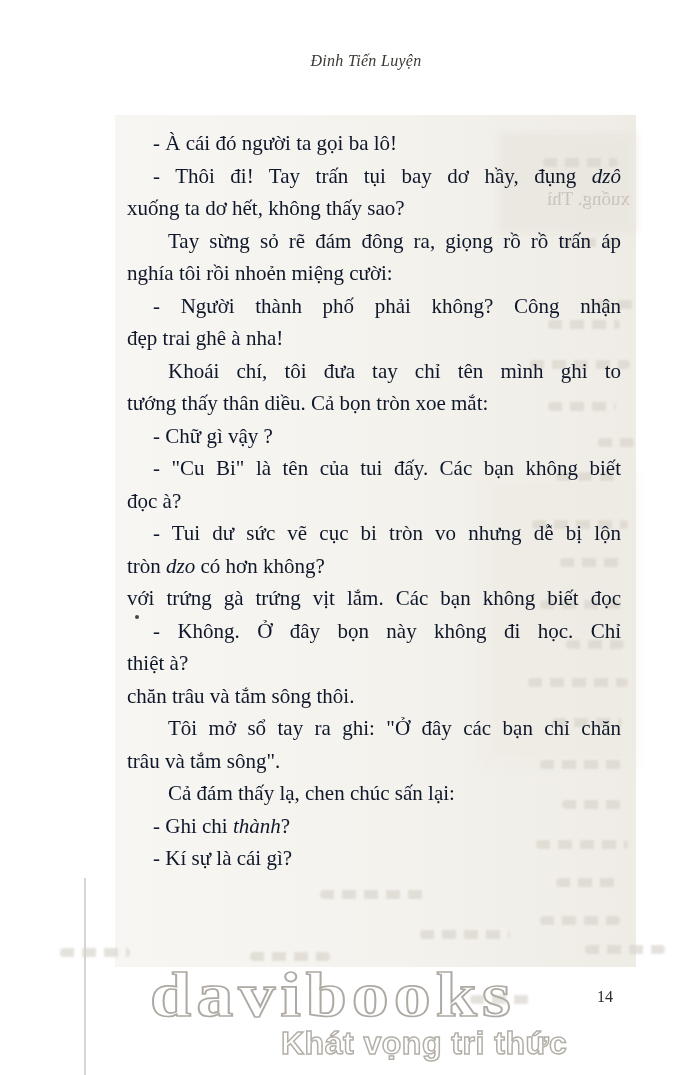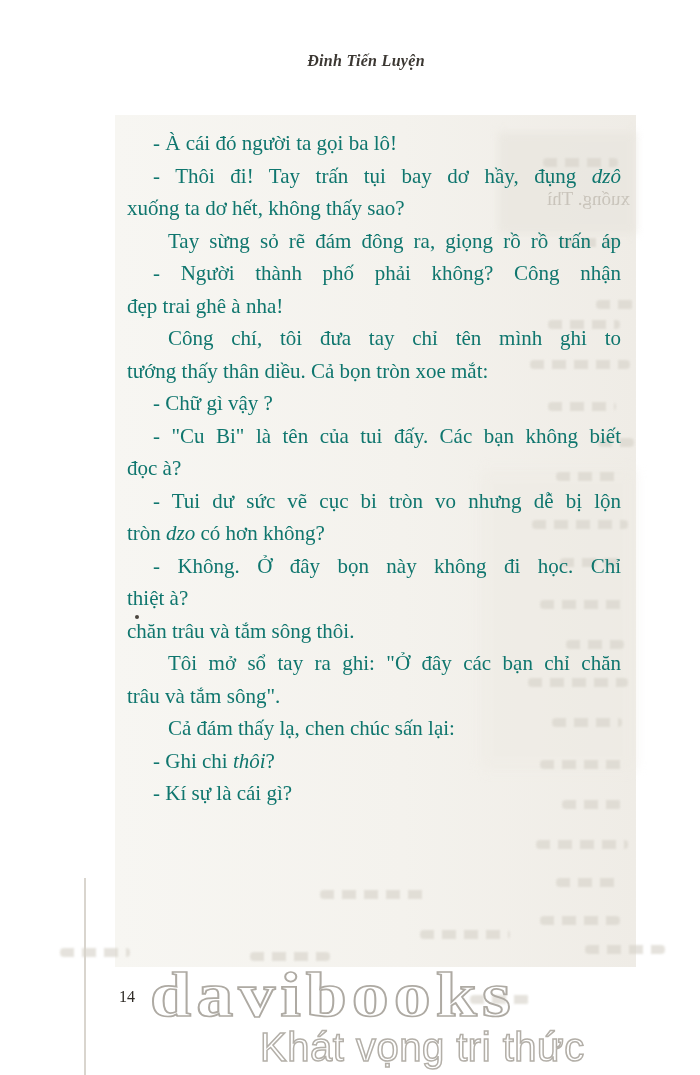--- a/index.html
+++ b/index.html
@@ -22,27 +22,27 @@
     position:absolute;left:480px;top:470px;width:156px;height:300px;
     background:#eeebe4;opacity:.5;filter:blur(6px);
   }
   .edge-streak{
     position:absolute;left:84px;top:878px;width:2px;height:197px;
     background:#d9d5ce;filter:blur(.5px);
   }
   
   .author{
     position:absolute;left:119px;top:52px;width:494px;
-    text-align:center;font-size:16px;font-style:italic;font-weight:700;
+    text-align:center;font-size:16px;font-style:italic;font-weight:400;
     color:#3c3833;letter-spacing:.3px;
   }
   
   .text-block{
     position:absolute;left:127px;top:127px;width:494px;
-    font-size:21px;line-height:32.5px;color:#0f766e;z-index:6;
+    font-size:21px;line-height:32.5px;color:#0f172a;z-index:6;
   }
   .text-block .ln{min-height:32.5px;}
   .text-block .j{text-align:justify;text-align-last:justify;}
   .text-block .l{text-align:left;}
   .text-block .ind-d{text-indent:26px;}
   .text-block .ind-p{text-indent:41px;}
   .ink-dot{
     position:absolute;left:135px;top:615px;width:4px;height:4px;
     border-radius:50%;background:#4a453e;z-index:6;
   }
@@ -59,29 +59,29 @@
   }
   
   .wm-brand{
     position:absolute;left:150px;top:962px;z-index:4;
     font-family:"Liberation Serif",serif;font-weight:bold;
     font-size:74px;letter-spacing:5px;line-height:1;
     color:transparent;-webkit-text-stroke:2px #aeaaa3;
     transform:scaleY(.87);transform-origin:top left;white-space:nowrap;
   }
   .wm-slogan{
-    position:absolute;left:260px;top:1027px;z-index:4;
-    font-family:"Liberation Sans",sans-serif;font-weight:normal;
-    font-size:40px;letter-spacing:.5px;line-height:1;
+    position:absolute;left:281px;top:1027px;z-index:4;
+    font-family:"Liberation Sans",sans-serif;font-weight:bold;
+    font-size:32px;letter-spacing:.5px;line-height:1;
     color:transparent;-webkit-text-stroke:1.5px #b3afa8;
     white-space:nowrap;
   }
   .page-number{
     position:absolute;left:119px;top:988px;width:494px;z-index:7;
-    text-align:left;font-size:16px;color:#2f2b26;
+    text-align:right;font-size:16px;color:#2f2b26;
   }
 </style>
 </head>
 <body>
 
 <div class="stage">
 
   <div class="scan-area"></div>
   <div class="patch-tr"></div>
   <div class="patch-mid"></div>
@@ -116,36 +116,38 @@
       <div class="ghost-mark" style="left: 470px; top: 995px; width: 60px;"></div>
     </div>
 
   <div class="author">Đinh Tiến Luyện</div>
 
   <div class="text-block" id="text-block">
       <div class="ln l ind-d"><span>- À cái đó người ta gọi ba lô!</span></div>
       <div class="ln j ind-d"><span>- Thôi đi! Tay trấn tụi bay dơ hầy, đụng </span><i>dzô</i></div>
       <div class="ln l"><span>xuống ta dơ hết, không thấy sao?</span></div>
       <div class="ln j ind-p"><span>Tay sừng sỏ rẽ đám đông ra, giọng rồ rồ trấn áp</span></div>
+      <div class="ln l"><span>nghía tôi rồi nhoẻn miệng cười:</span></div>
       <div class="ln j ind-d"><span>- Người thành phố phải không? Công nhận</span></div>
       <div class="ln l"><span>đẹp trai ghê à nha!</span></div>
-      <div class="ln j ind-p"><span>Công chí, tôi đưa tay chỉ tên mình ghi to</span></div>
+      <div class="ln j ind-p"><span>Khoái chí, tôi đưa tay chỉ tên mình ghi to</span></div>
       <div class="ln l"><span>tướng thấy thân diều. Cả bọn tròn xoe mắt:</span></div>
       <div class="ln l ind-d"><span>- Chữ gì vậy ?</span></div>
       <div class="ln j ind-d"><span>- "Cu Bi" là tên của tui đấy. Các bạn không biết</span></div>
       <div class="ln l"><span>đọc à?</span></div>
       <div class="ln j ind-d"><span>- Tui dư sức vẽ cục bi tròn vo nhưng dễ bị lộn</span></div>
       <div class="ln l"><span>tròn </span><i>dzo</i><span> có hơn không?</span></div>
+      <div class="ln j"><span>với trứng gà trứng vịt lắm. Các bạn không biết đọc</span></div>
       <div class="ln j ind-d"><span>- Không. Ở đây bọn này không đi học. Chỉ</span></div>
       <div class="ln l"><span>thiệt à?</span></div>
       <div class="ln l"><span>chăn trâu và tắm sông thôi.</span></div>
       <div class="ln j ind-p"><span>Tôi mở sổ tay ra ghi: "Ở đây các bạn chỉ chăn</span></div>
       <div class="ln l"><span>trâu và tắm sông".</span></div>
       <div class="ln l ind-p"><span>Cả đám thấy lạ, chen chúc sấn lại:</span></div>
-      <div class="ln l ind-d"><span>- Ghi chi </span><i>thôi</i><span>?</span></div>
+      <div class="ln l ind-d"><span>- Ghi chi </span><i>thành</i><span>?</span></div>
       <div class="ln l ind-d"><span>- Kí sự là cái gì?</span></div>
     </div>
   <div class="ink-dot"></div>
 
   <div class="wm-brand">davibooks</div>
   <div class="wm-slogan">Khát vọng tri thức</div>
   <div class="page-number">14</div>
 
 </div>
 

